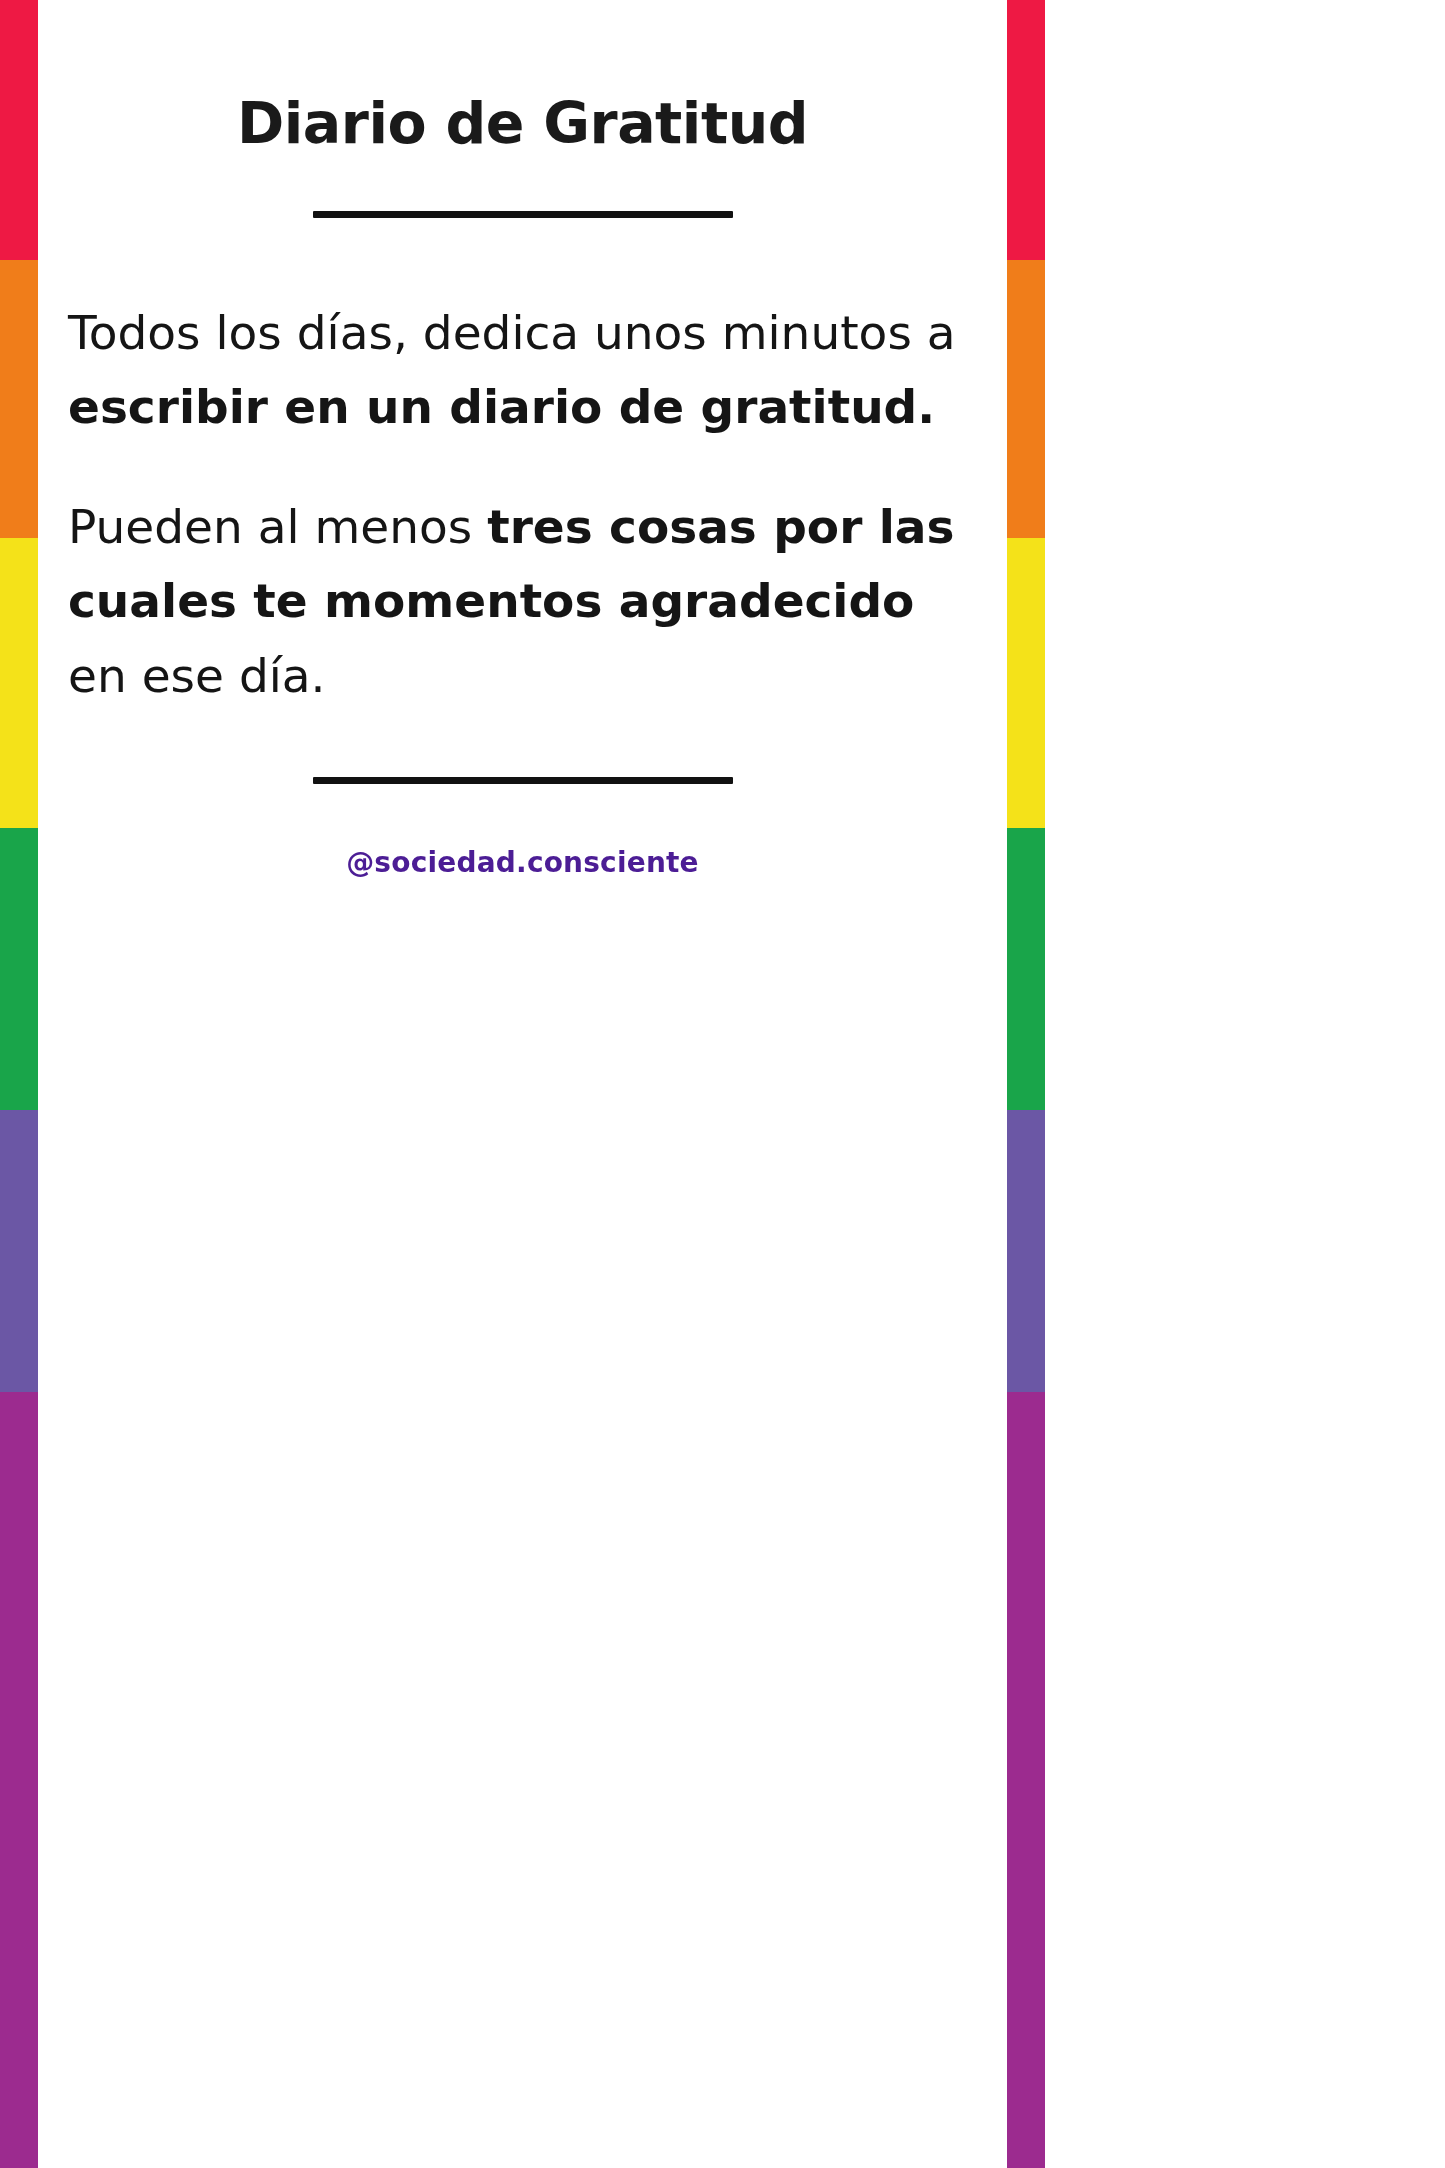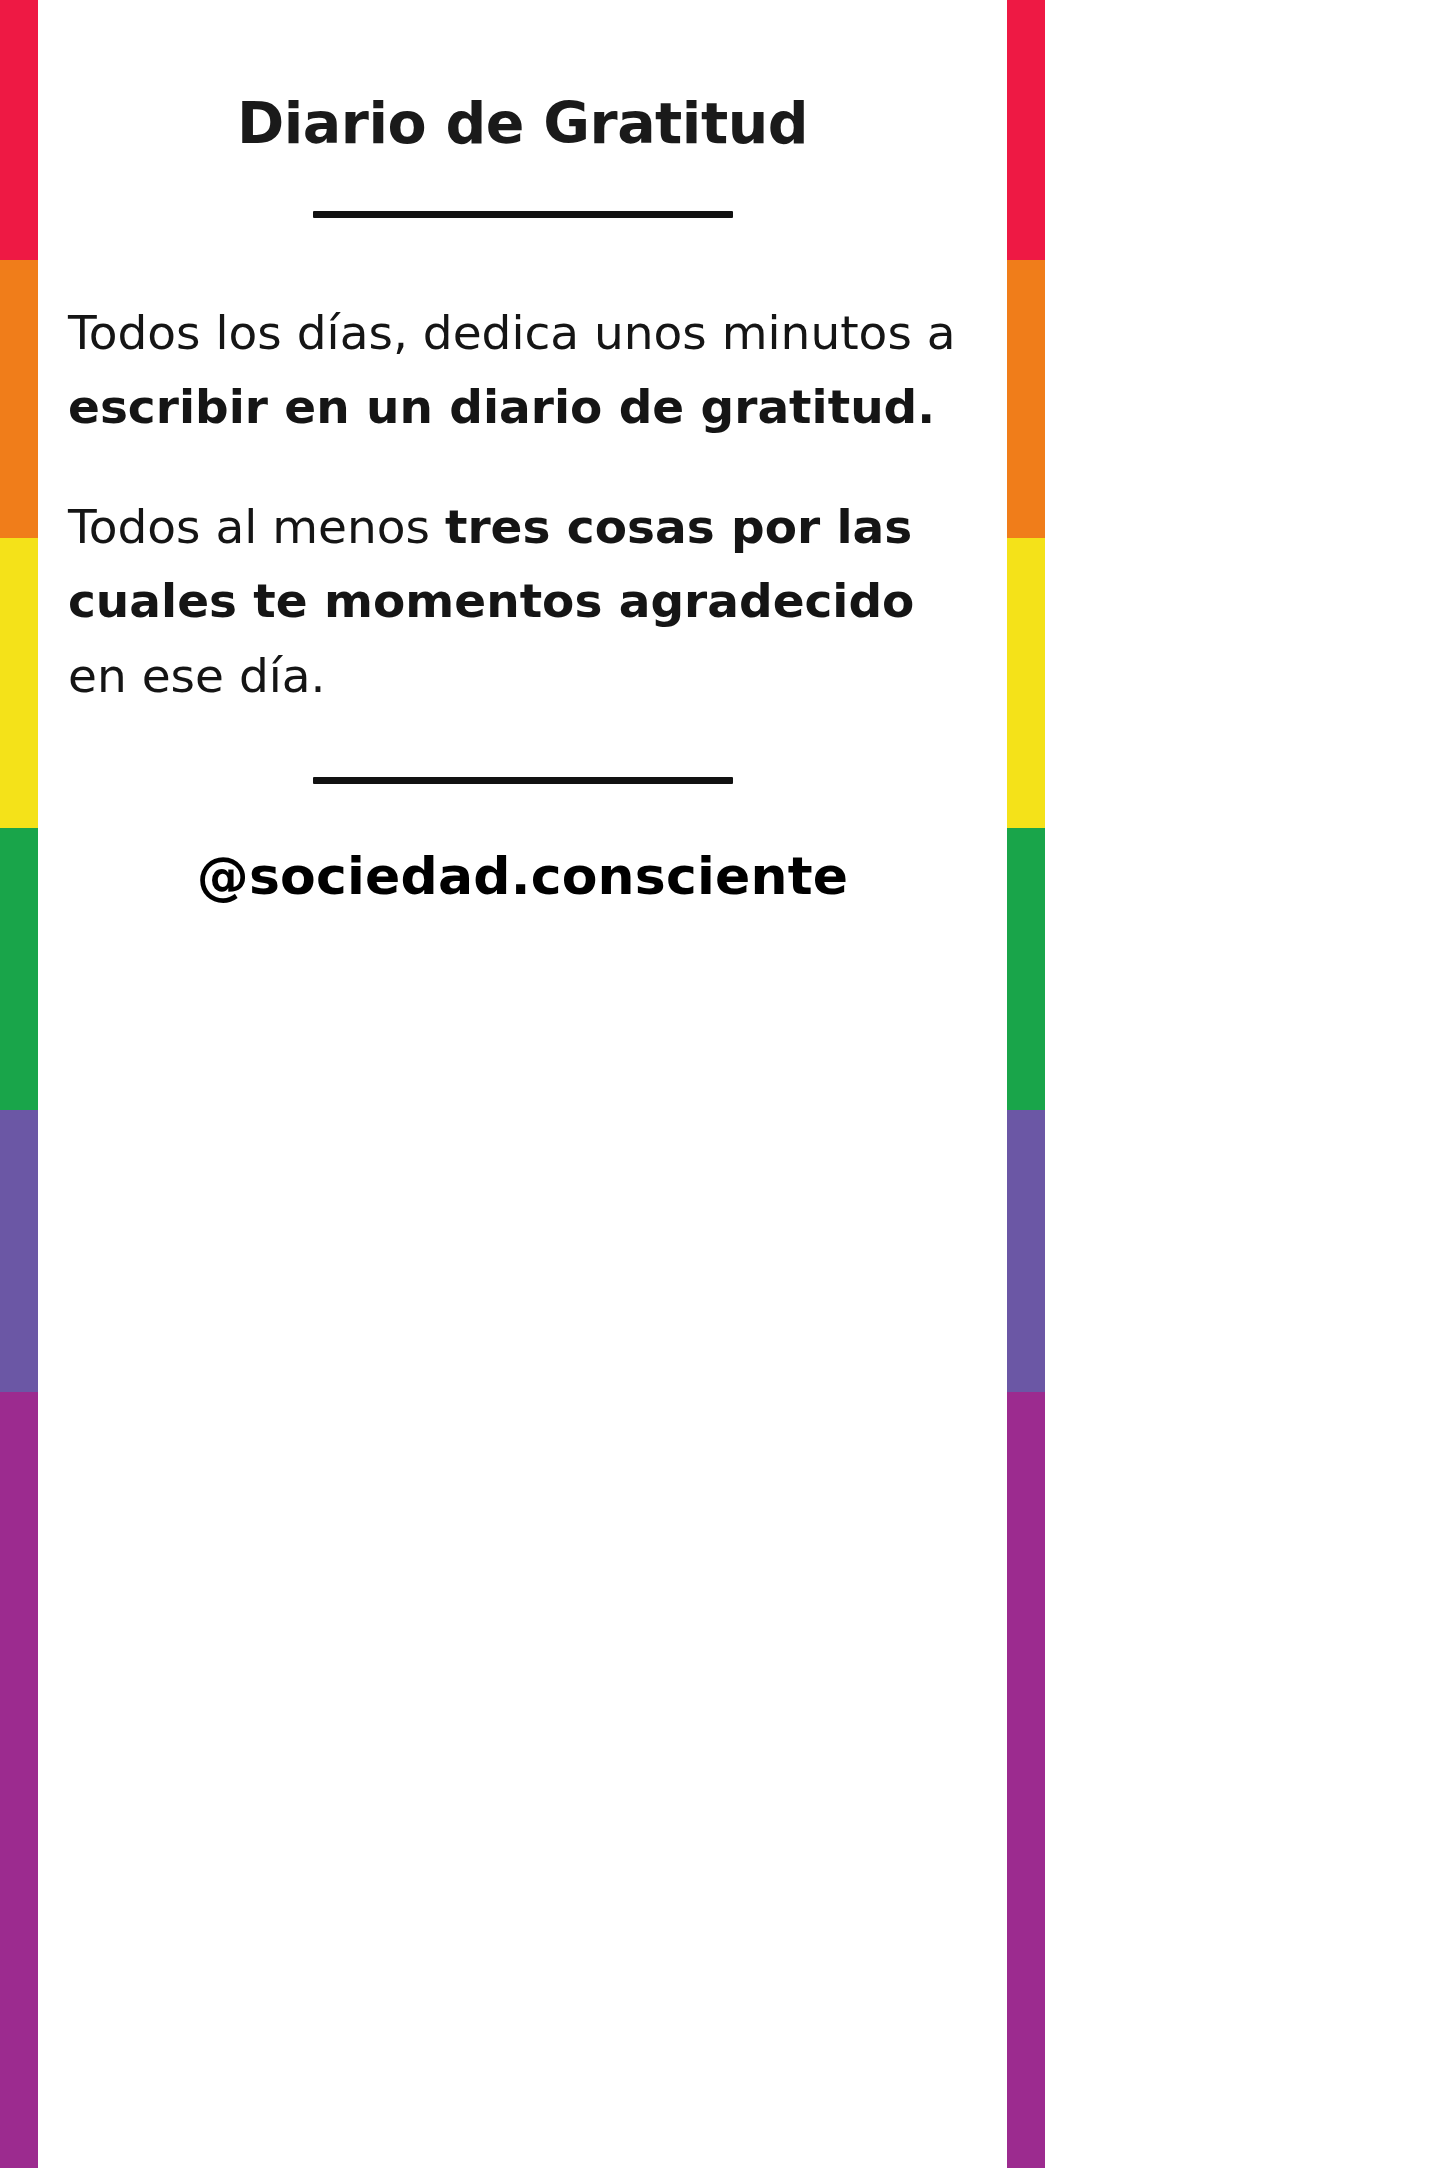--- a/index.html
+++ b/index.html
@@ -80,23 +80,23 @@
     font-weight: 400;
   }
   .body-text p {
     margin: 0 0 46px 0;
   }
   .body-text p:last-child { margin-bottom: 0; }
   .body-text b { font-weight: bold; }
 
   .handle {
     margin-top: 62px;
-    font-size: 52px;
+    font-size: 28px;
     font-weight: bold;
-    color: #000000;
+    color: #4c1d95;
     text-align: center;
     letter-spacing: 0.2px;
   }
 
   .filler { flex: 1 1 auto; }
 </style>
 </head>
 <body>
 
 <div class="poster">
@@ -118,21 +118,21 @@
       <div class="bar-seg" style="background: rgb(156, 43, 143); height: 35.8%;"></div>
     </div>
 
   <div class="content">
     <div class="title">Diario de Gratitud</div>
 
     <div class="rule top"></div>
 
     <div class="body-text">
         <p><span>Todos los días, dedica unos minutos a </span><b>escribir en un diario de gratitud.</b></p>
-        <p><span>Todos al menos </span><b>tres cosas por las cuales te momentos agradecido</b><span> en ese día.</span></p>
+        <p><span>Pueden al menos </span><b>tres cosas por las cuales te momentos agradecido</b><span> en ese día.</span></p>
       </div>
 
     <div class="rule bottom"></div>
 
     <div class="handle">@sociedad.consciente</div>
 
     <div class="filler"></div>
   </div>
 
 </div>

